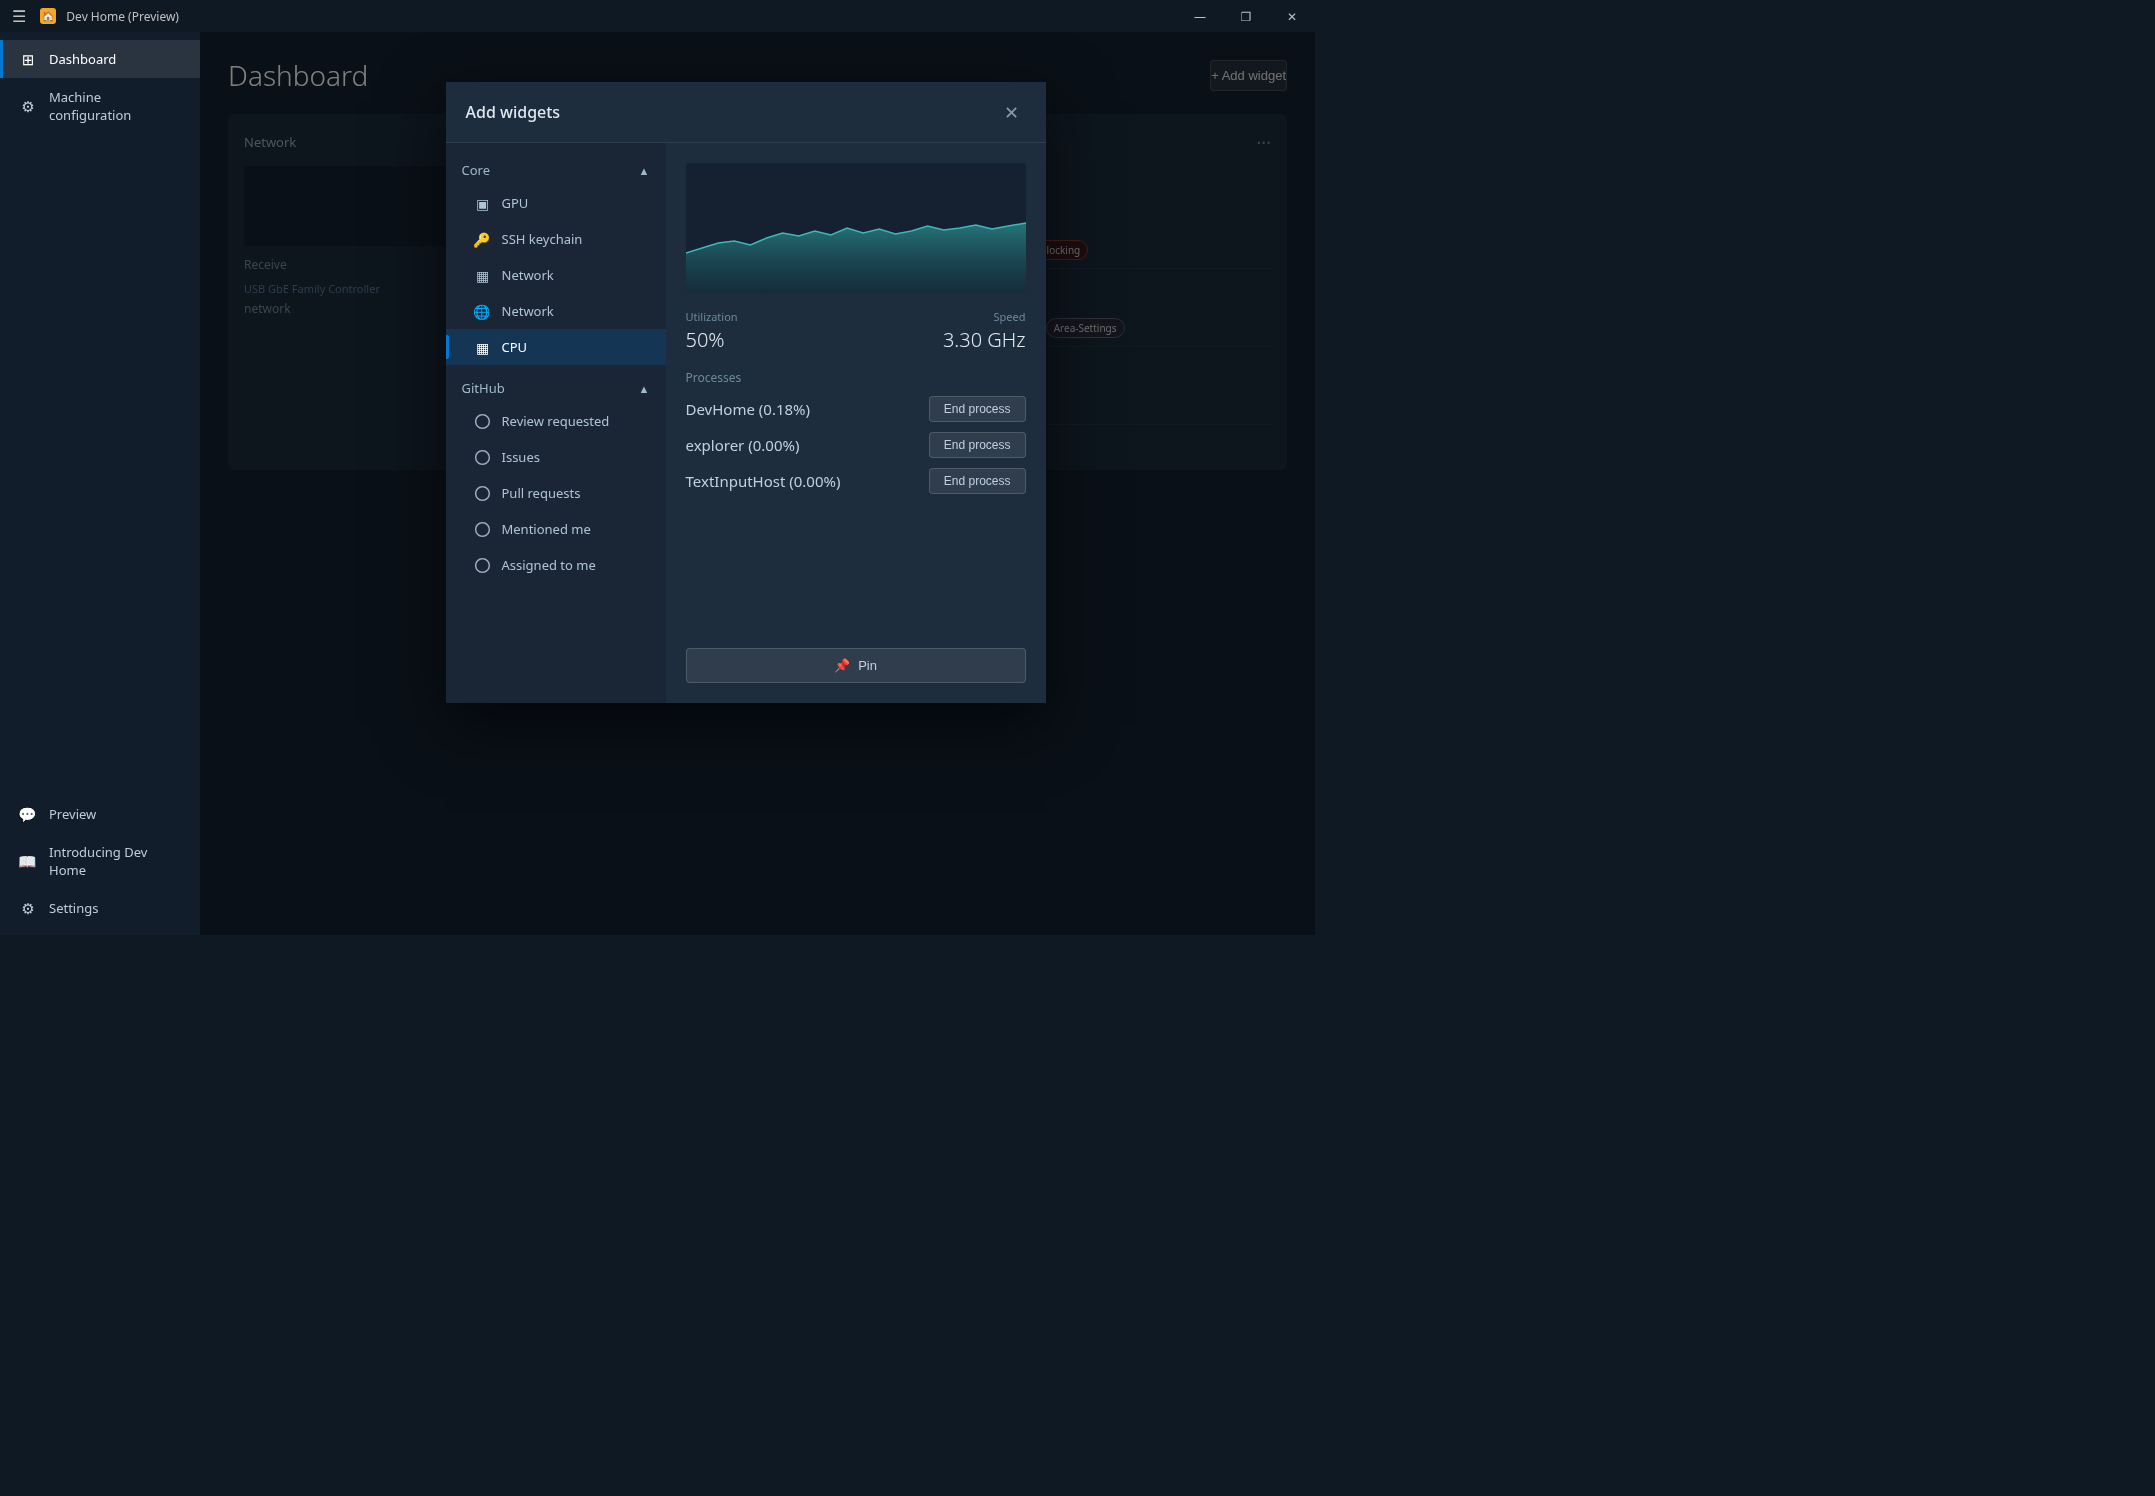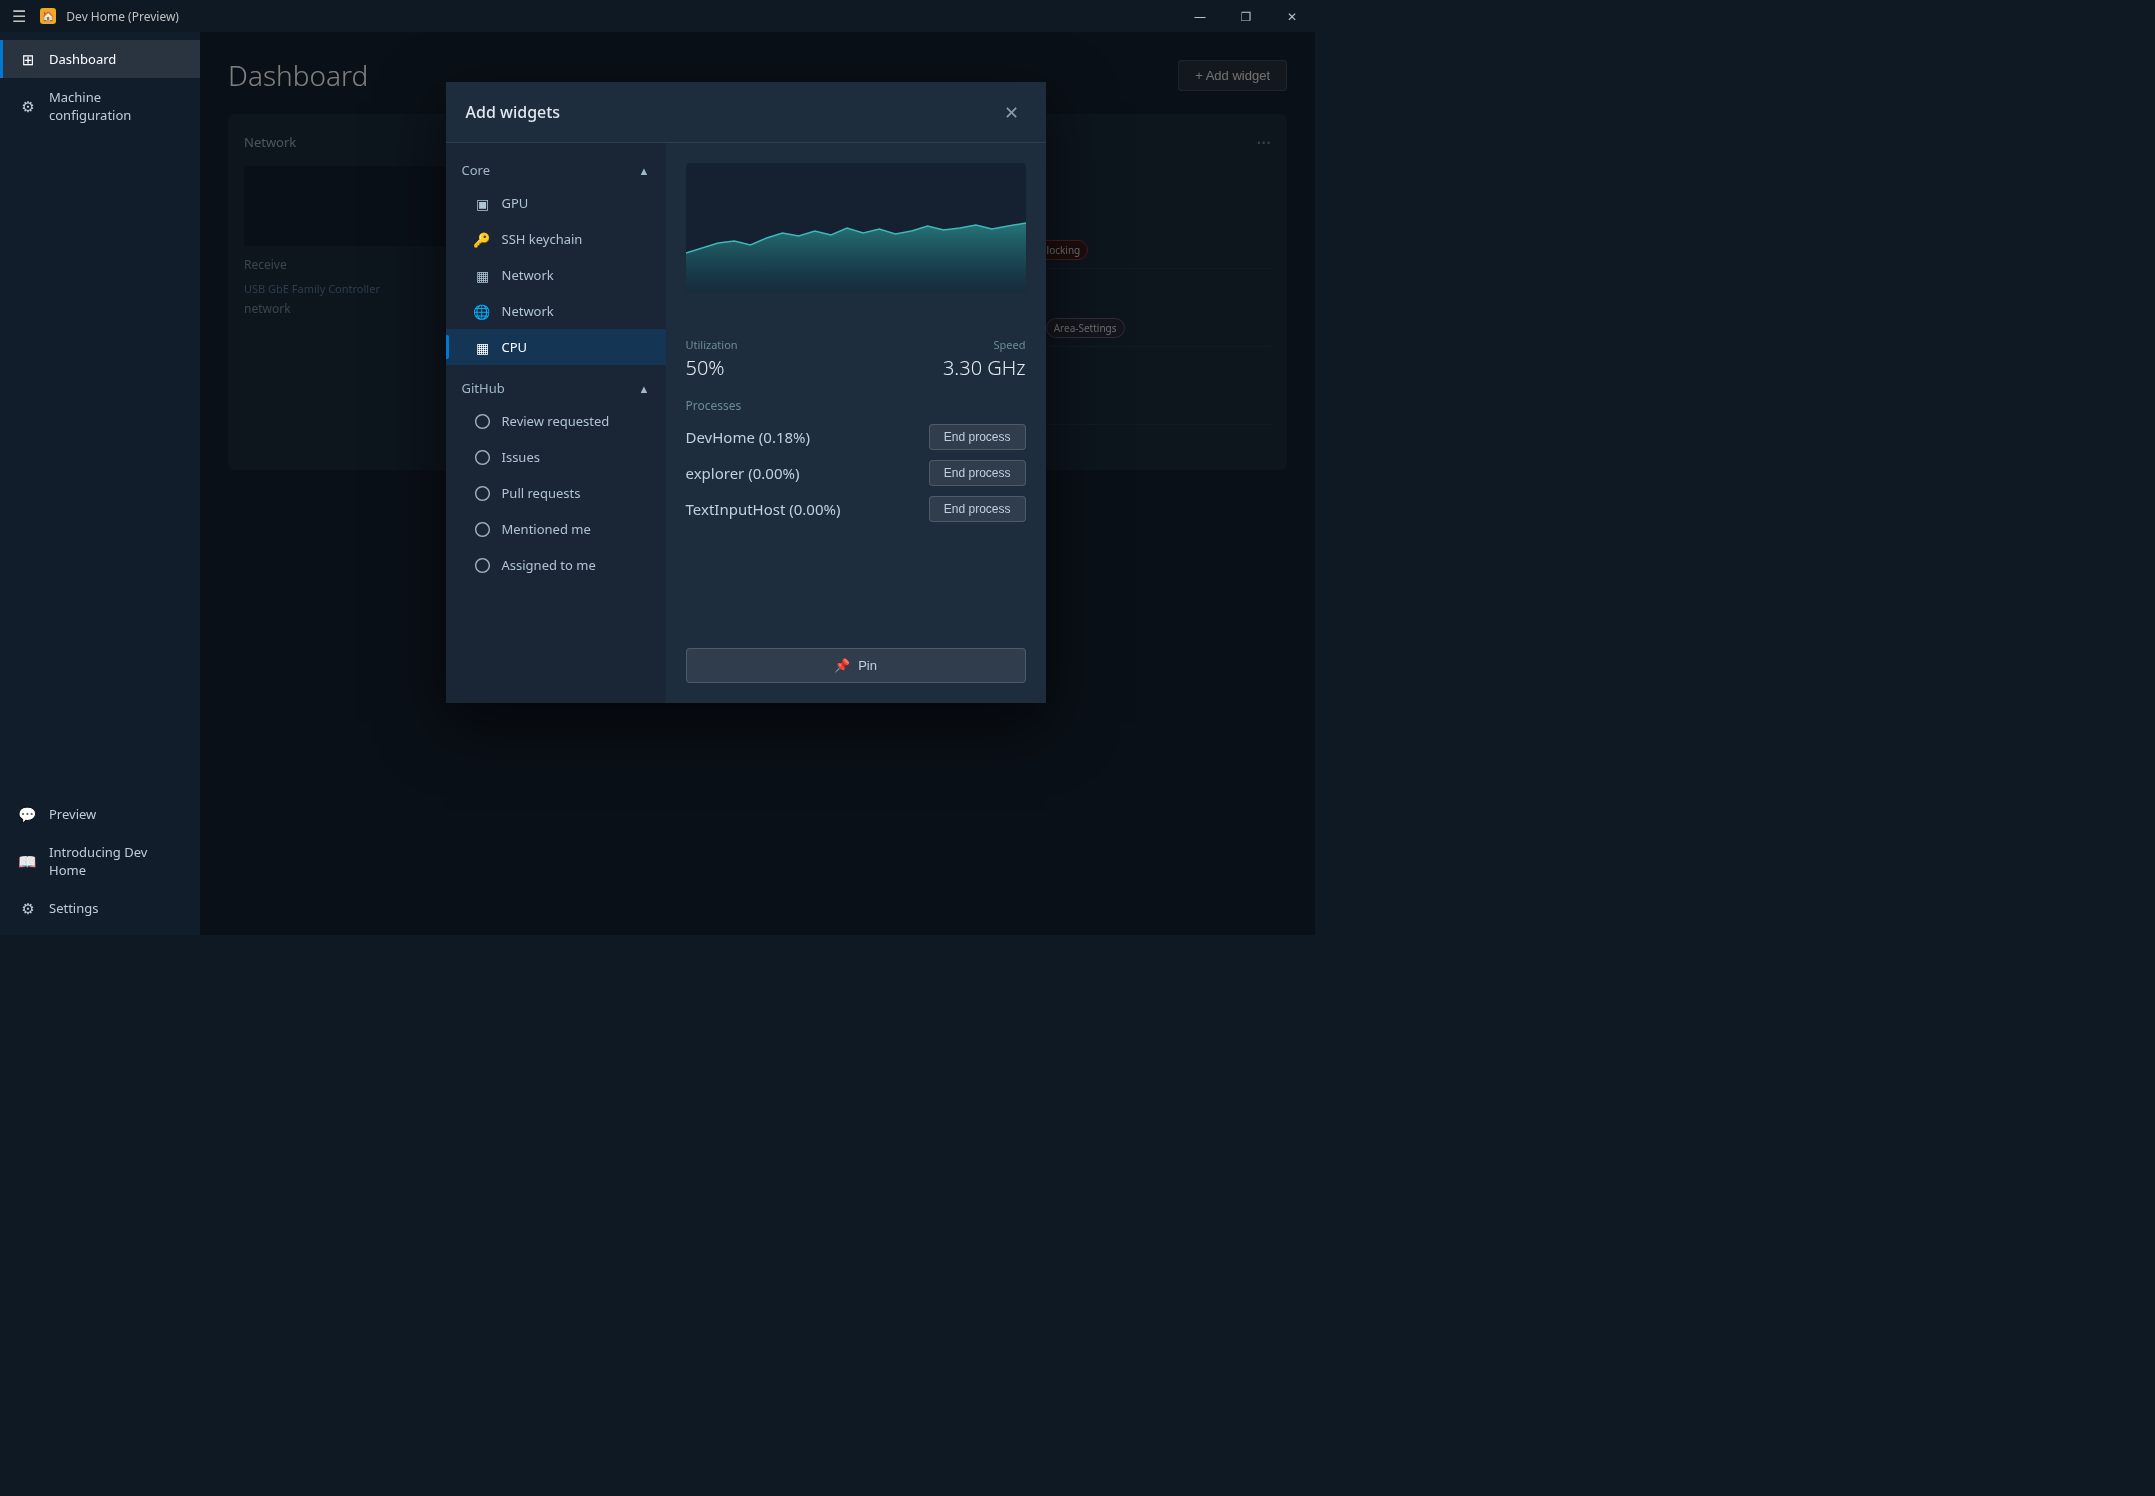--- a/index.html
+++ b/index.html
@@ -114,21 +114,21 @@
     }
     .page-title {
       font-size: 28px;
       font-weight: 300;
       color: #ffffff;
     }
     .add-widget-btn {
       background: rgba(255,255,255,0.08);
       border: 1px solid rgba(255,255,255,0.12);
       color: #e0e0e0;
-      padding: 7px 16px;
+      padding: 7px 0;
       border-radius: 4px;
       cursor: pointer;
       font-size: 13px;
     }
 
     
     .widgets-area {
       display: grid;
       grid-template-columns: 1fr 1fr;
       gap: 16px;
@@ -282,21 +282,21 @@
       height: 100%;
     }
 
     
     .stats-row {
       display: flex;
       justify-content: space-between;
       margin-bottom: 16px;
     }
     .stat-col { }
-    .stat-label { font-size: 11px; color: #6a8a9a; margin-bottom: 2px; margin-top: 28px; }
+    .stat-label { font-size: 11px; color: #6a8a9a; margin-bottom: 2px; }
     .stat-value { font-size: 20px; color: #e0e8f0; font-weight: 300; }
 
     
     .processes-label {
       font-size: 12px;
       color: #6a8a9a;
       margin-bottom: 10px;
     }
     .process-row {
       display: flex;

